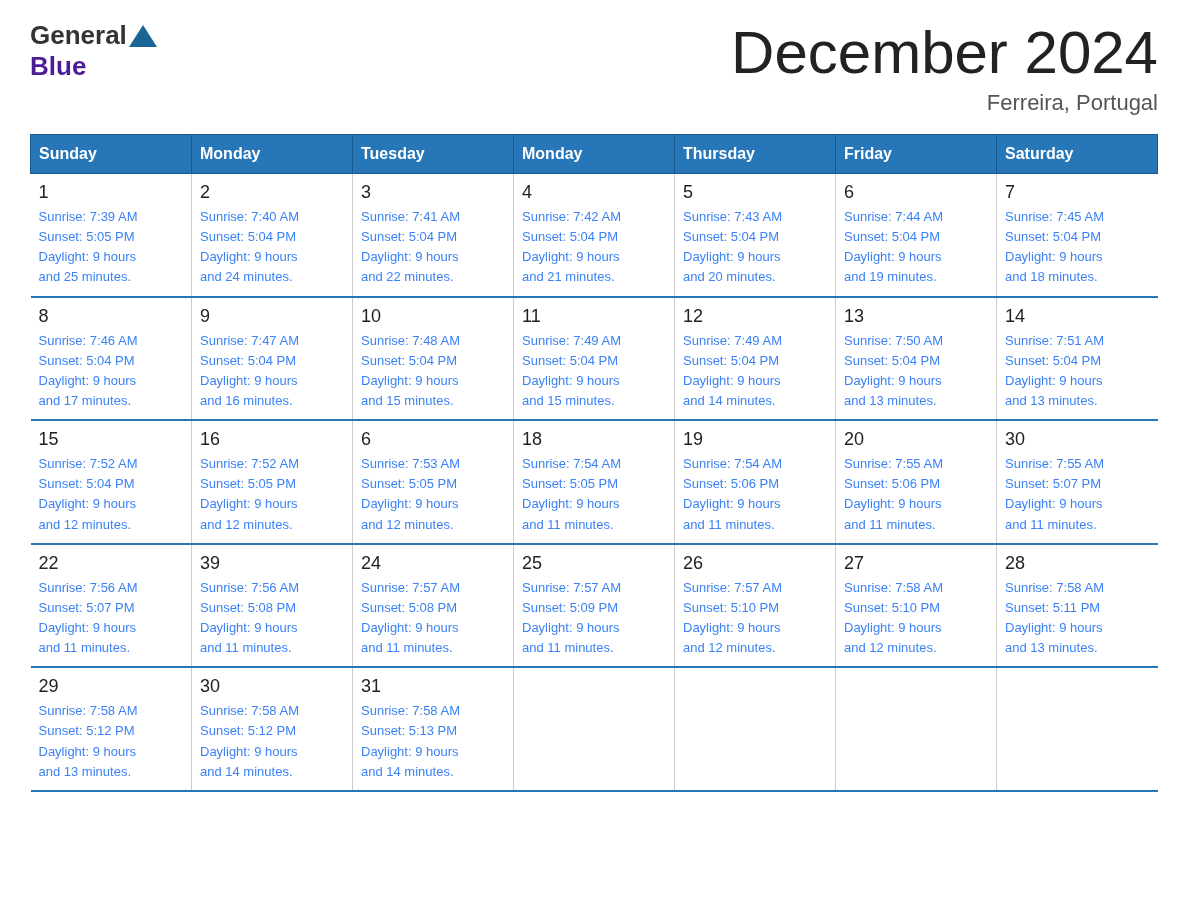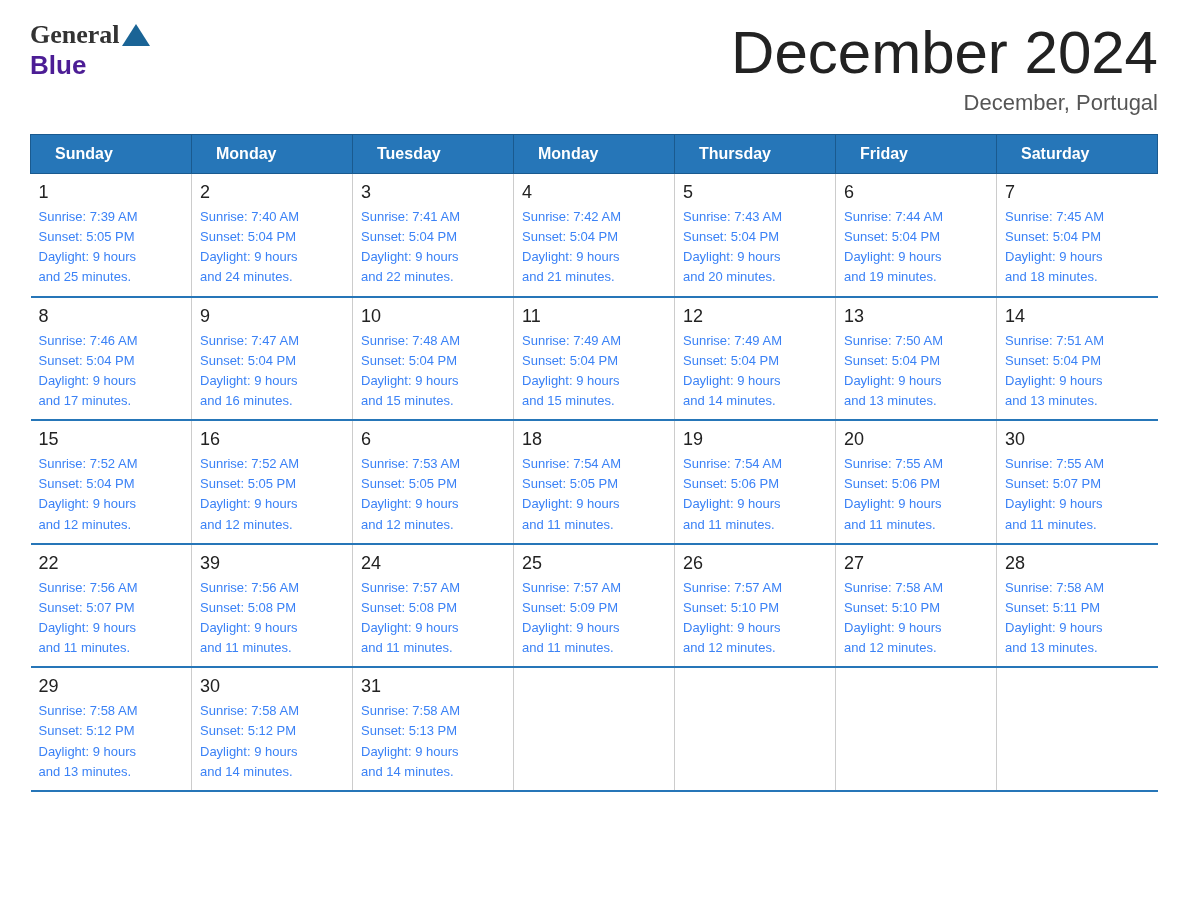--- a/index.html
+++ b/index.html
@@ -21,21 +21,21 @@
       flex-direction: column;
       align-items: flex-start;
     }
     .logo-text {
       display: flex;
       align-items: center;
       font-size: 26px;
       font-weight: bold;
       color: #333;
     }
-    .logo-general { color: #333; font-family: Liberation Serif, serif; }
+    .logo-general { color: #333; }
     .logo-triangle {
       width: 0;
       height: 0;
       border-left: 14px solid transparent;
       border-right: 14px solid transparent;
       border-bottom: 22px solid #1a6496;
       display: inline-block;
       margin: 0 2px;
       vertical-align: middle;
     }
@@ -60,21 +60,21 @@
     }
     table {
       width: 100%;
       border-collapse: collapse;
     }
     thead tr {
       background-color: #2676b8;
       color: #fff;
     }
     thead th {
-      padding: 10px 24px;
+      padding: 10px 8px;
       font-size: 16px;
       font-weight: bold;
       text-align: left;
       border: 1px solid #1a5a8f;
     }
     tbody tr {
       border-bottom: 2px solid #2676b8;
     }
     tbody td {
       padding: 8px 8px;
@@ -107,21 +107,21 @@
     <div class="logo-text">
       <span class="logo-general">General</span>
       <span class="logo-triangle"></span>
     </div>
     <div>
       <span class="logo-blue">Blue</span>
     </div>
   </div>
   <div class="title-area">
     <div class="main-title">December 2024</div>
-    <div class="subtitle">December, Portugal</div>
+    <div class="subtitle">Ferreira, Portugal</div>
   </div>
 </div>
 
 <table>
   <thead>
     <tr>
     <th>Sunday</th>
         <th>Monday</th>
         <th>Tuesday</th>
         <th>Monday</th>

